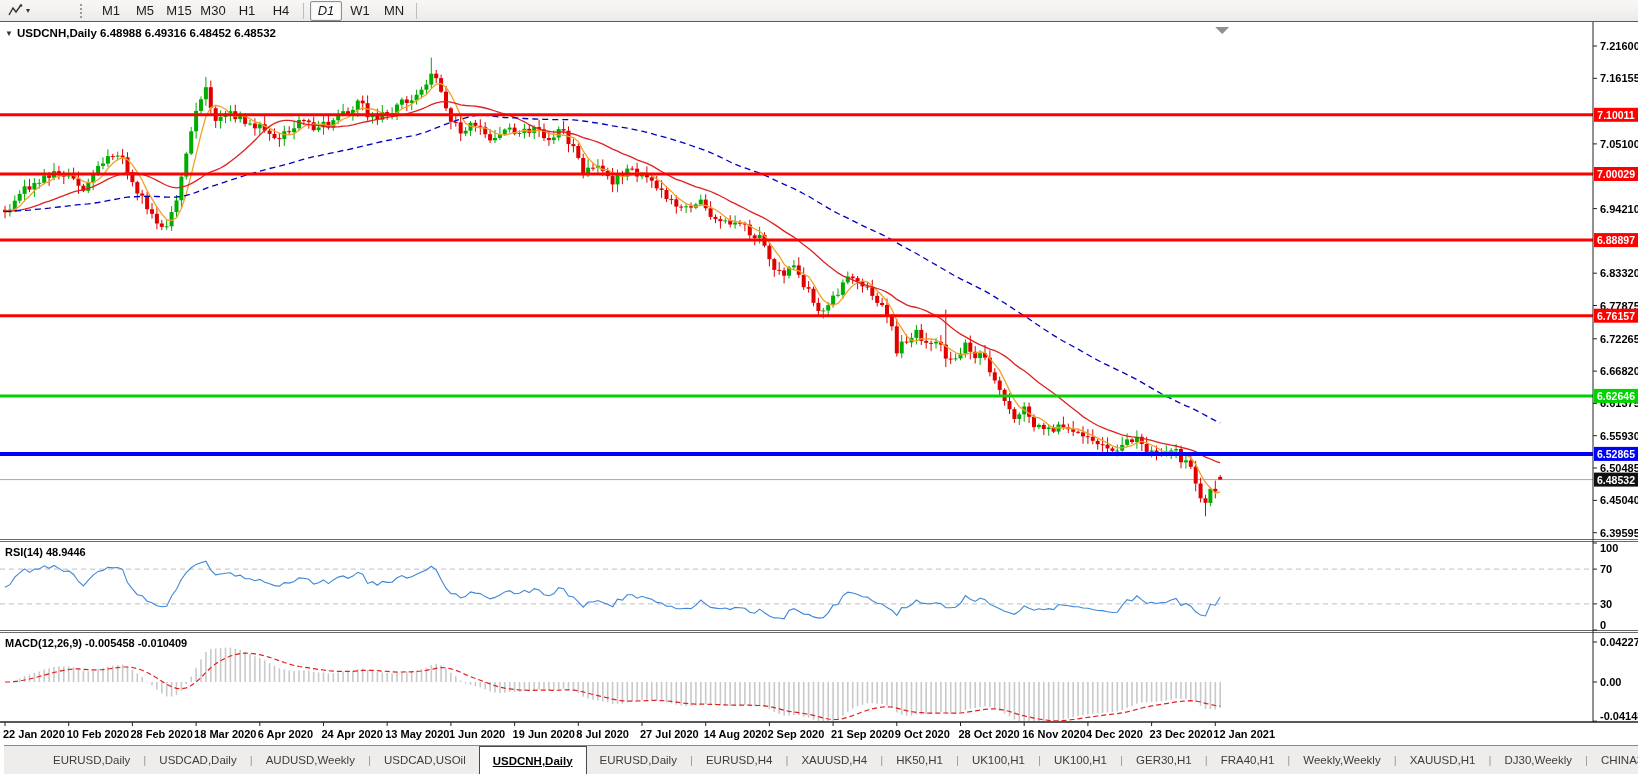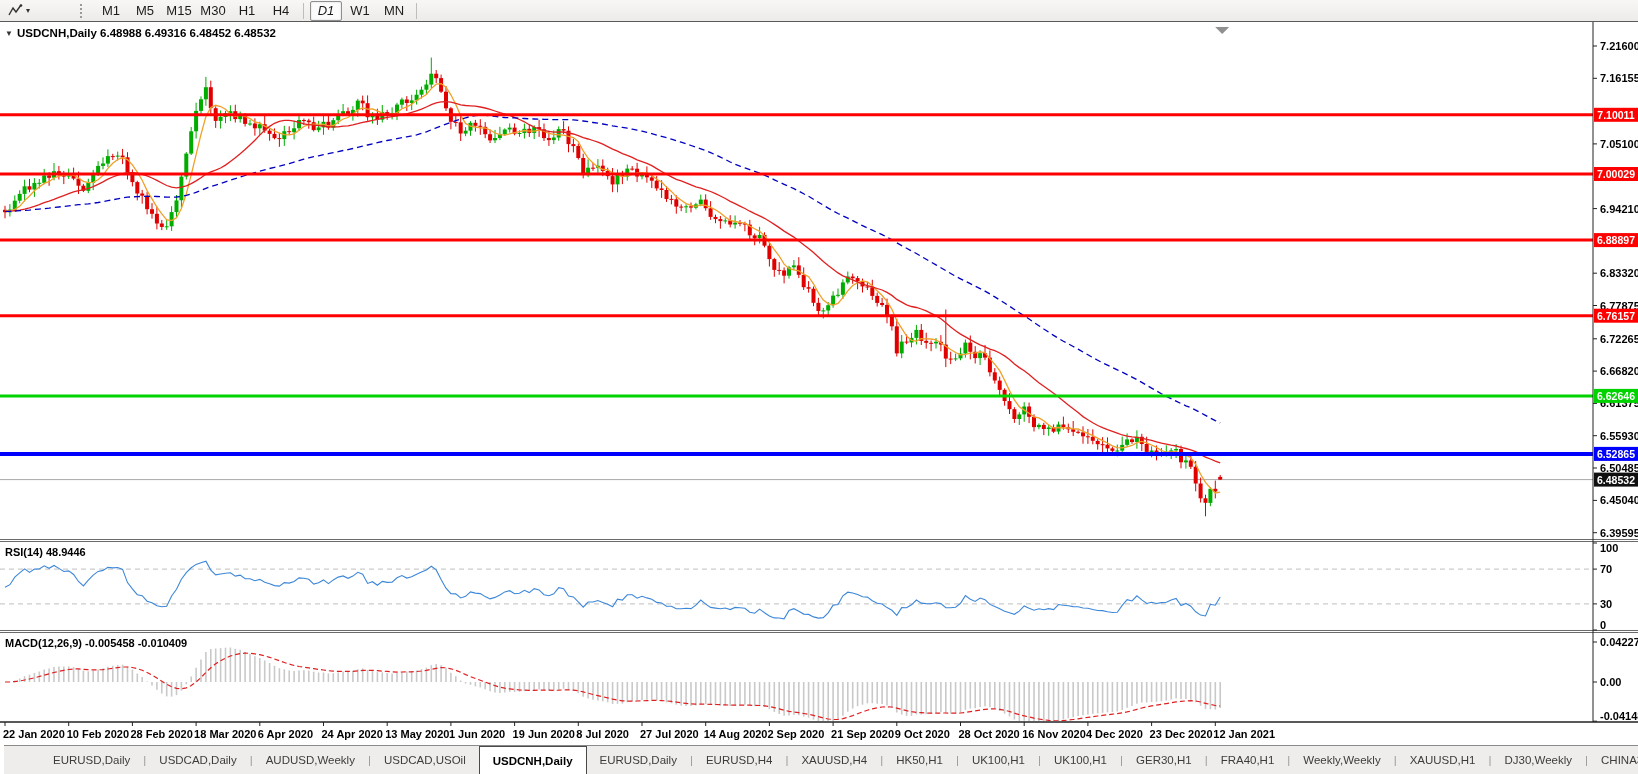--- a/index.html
+++ b/index.html
@@ -17,21 +17,21 @@
   .tf-btn.active{background:#fcfcfc;border:1px solid #8f8f8f;box-shadow:inset 0 0 2px #cfcfcf;font-style:italic;}
   .tb-sep{width:1px;height:16px;background:#bdbdbd;margin:0 5px;}
   
   #chart-svg{position:absolute;top:22px;left:0;}
   #chart-svg text{font-family:"Liberation Sans",sans-serif;}
   
   #tabbar{position:absolute;left:4px;bottom:0;width:1638px;height:29px;box-sizing:border-box;
     background:#efedeb;border-top:1px solid #8a8a8a;display:flex;align-items:stretch;
     font-size:11.5px;color:#3c3c3c;padding-left:36px;}
   .tab{display:flex;align-items:center;padding:0 13px;cursor:pointer;white-space:nowrap;}
-  .tab.active{background:#ffffff;border:1px solid #4a4a4a;border-bottom:none;font-weight:700;color:#000;}
+  .tab.active{background:#ffffff;border:1px solid #4a4a4a;border-bottom:none;font-weight:700;color:#000;text-decoration:underline;}
   .tab-pipe{display:flex;align-items:center;color:#9a9a9a;}
 </style>
 </head>
 <body>
 
 <div id="app">
 
   <div id="toolbar">
     <div class="tool-icon">
       <svg width="16" height="14" viewBox="0 0 16 14">

